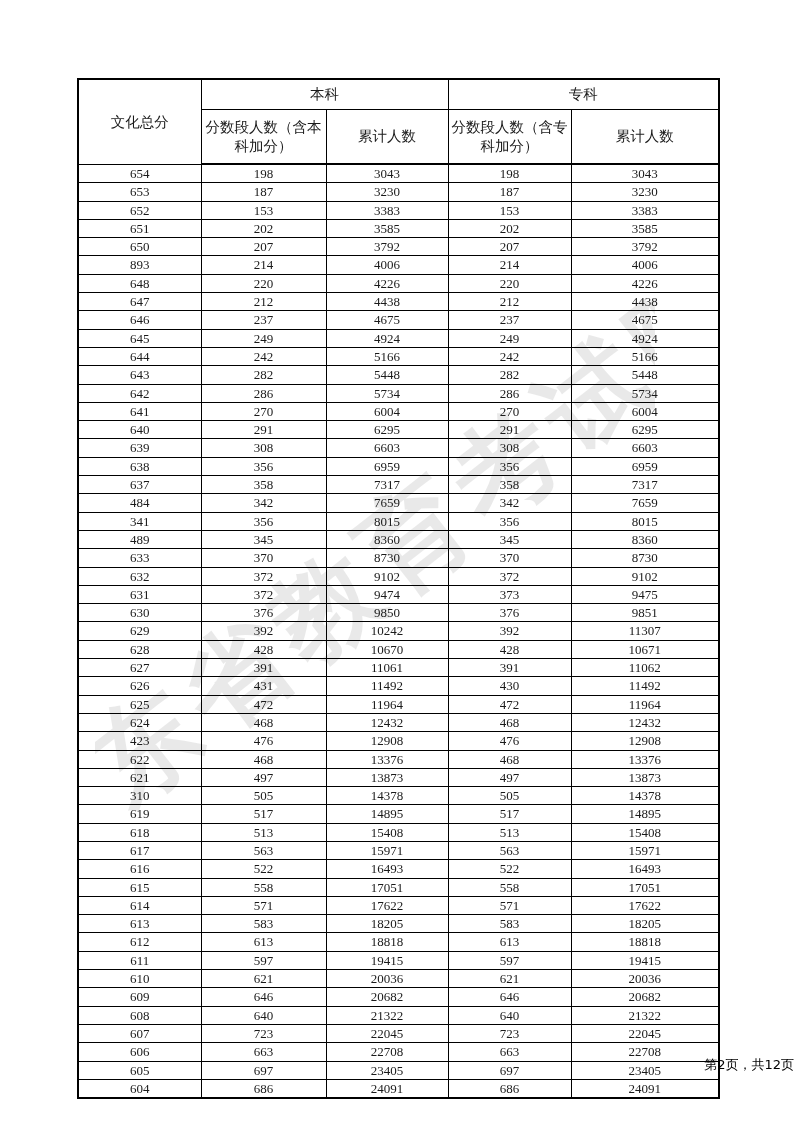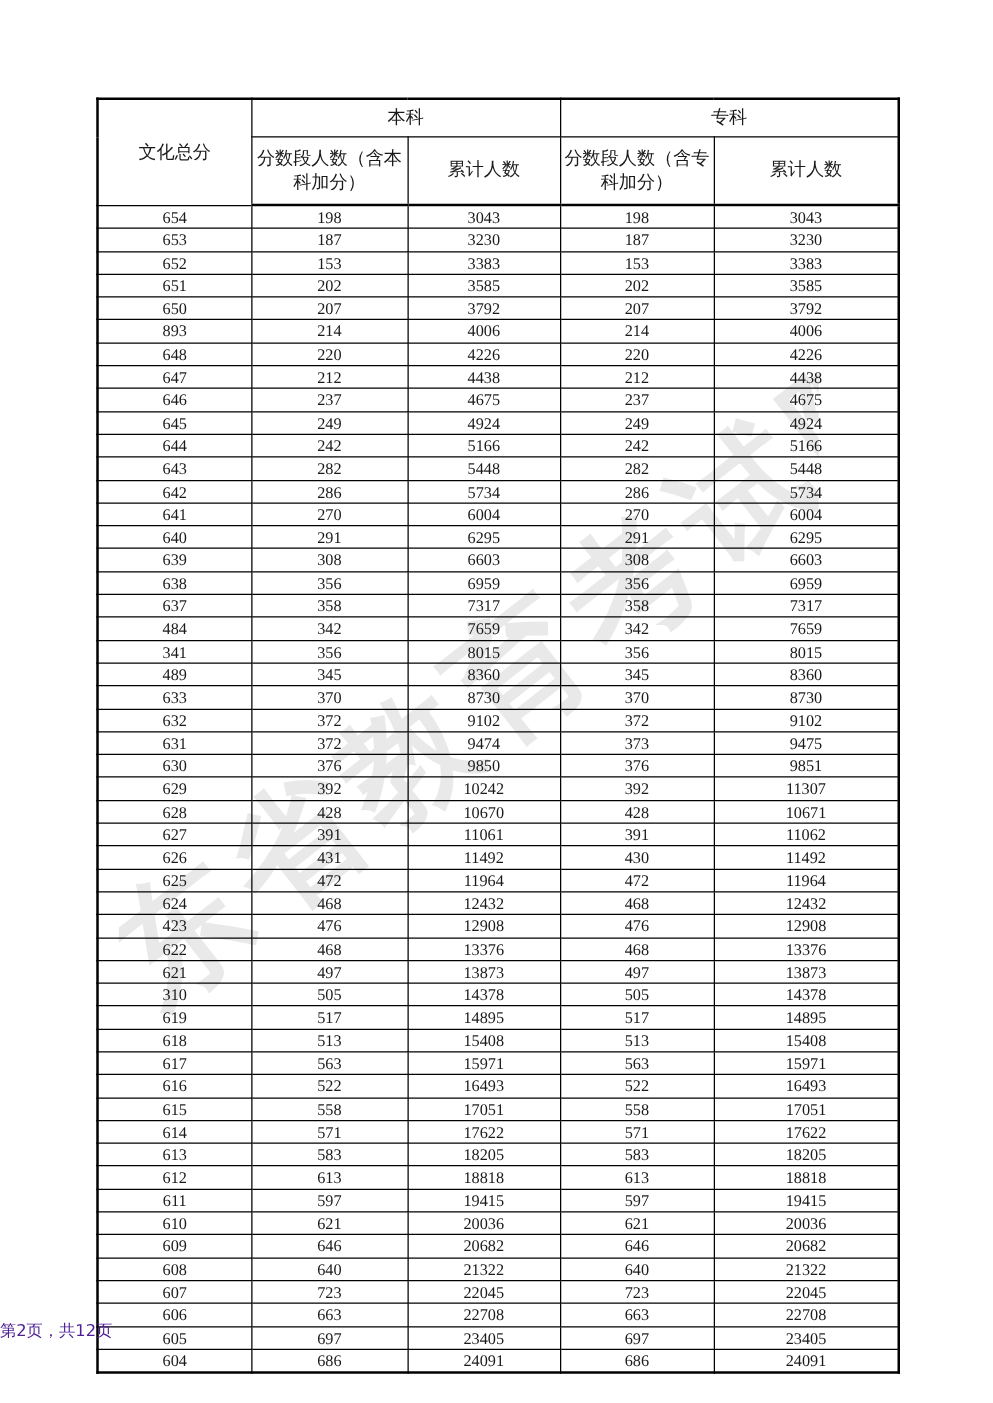--- a/index.html
+++ b/index.html
@@ -101,24 +101,24 @@
   table.score-table thead th { border-bottom-width: 1px; }
   table.score-table thead tr:last-child th { border-bottom: 2px solid #000; }
   table.score-table tbody tr:first-child td { border-top: 0; }
 
   
   #footer {
     position: absolute;
     left: 0;
     top: 1056px;
     width: 794px;
-    text-align: left;
+    text-align: right;
     font-family: "DejaVu Sans", "Liberation Sans", sans-serif;
     font-size: 13px;
-    color: #4c1d95;
+    color: #000000;
     z-index: 10;
   }
   #footer .seg { display: inline; }
 </style>
 </head>
 <body>
 
 <div id="page">
 
   <div id="watermark">

